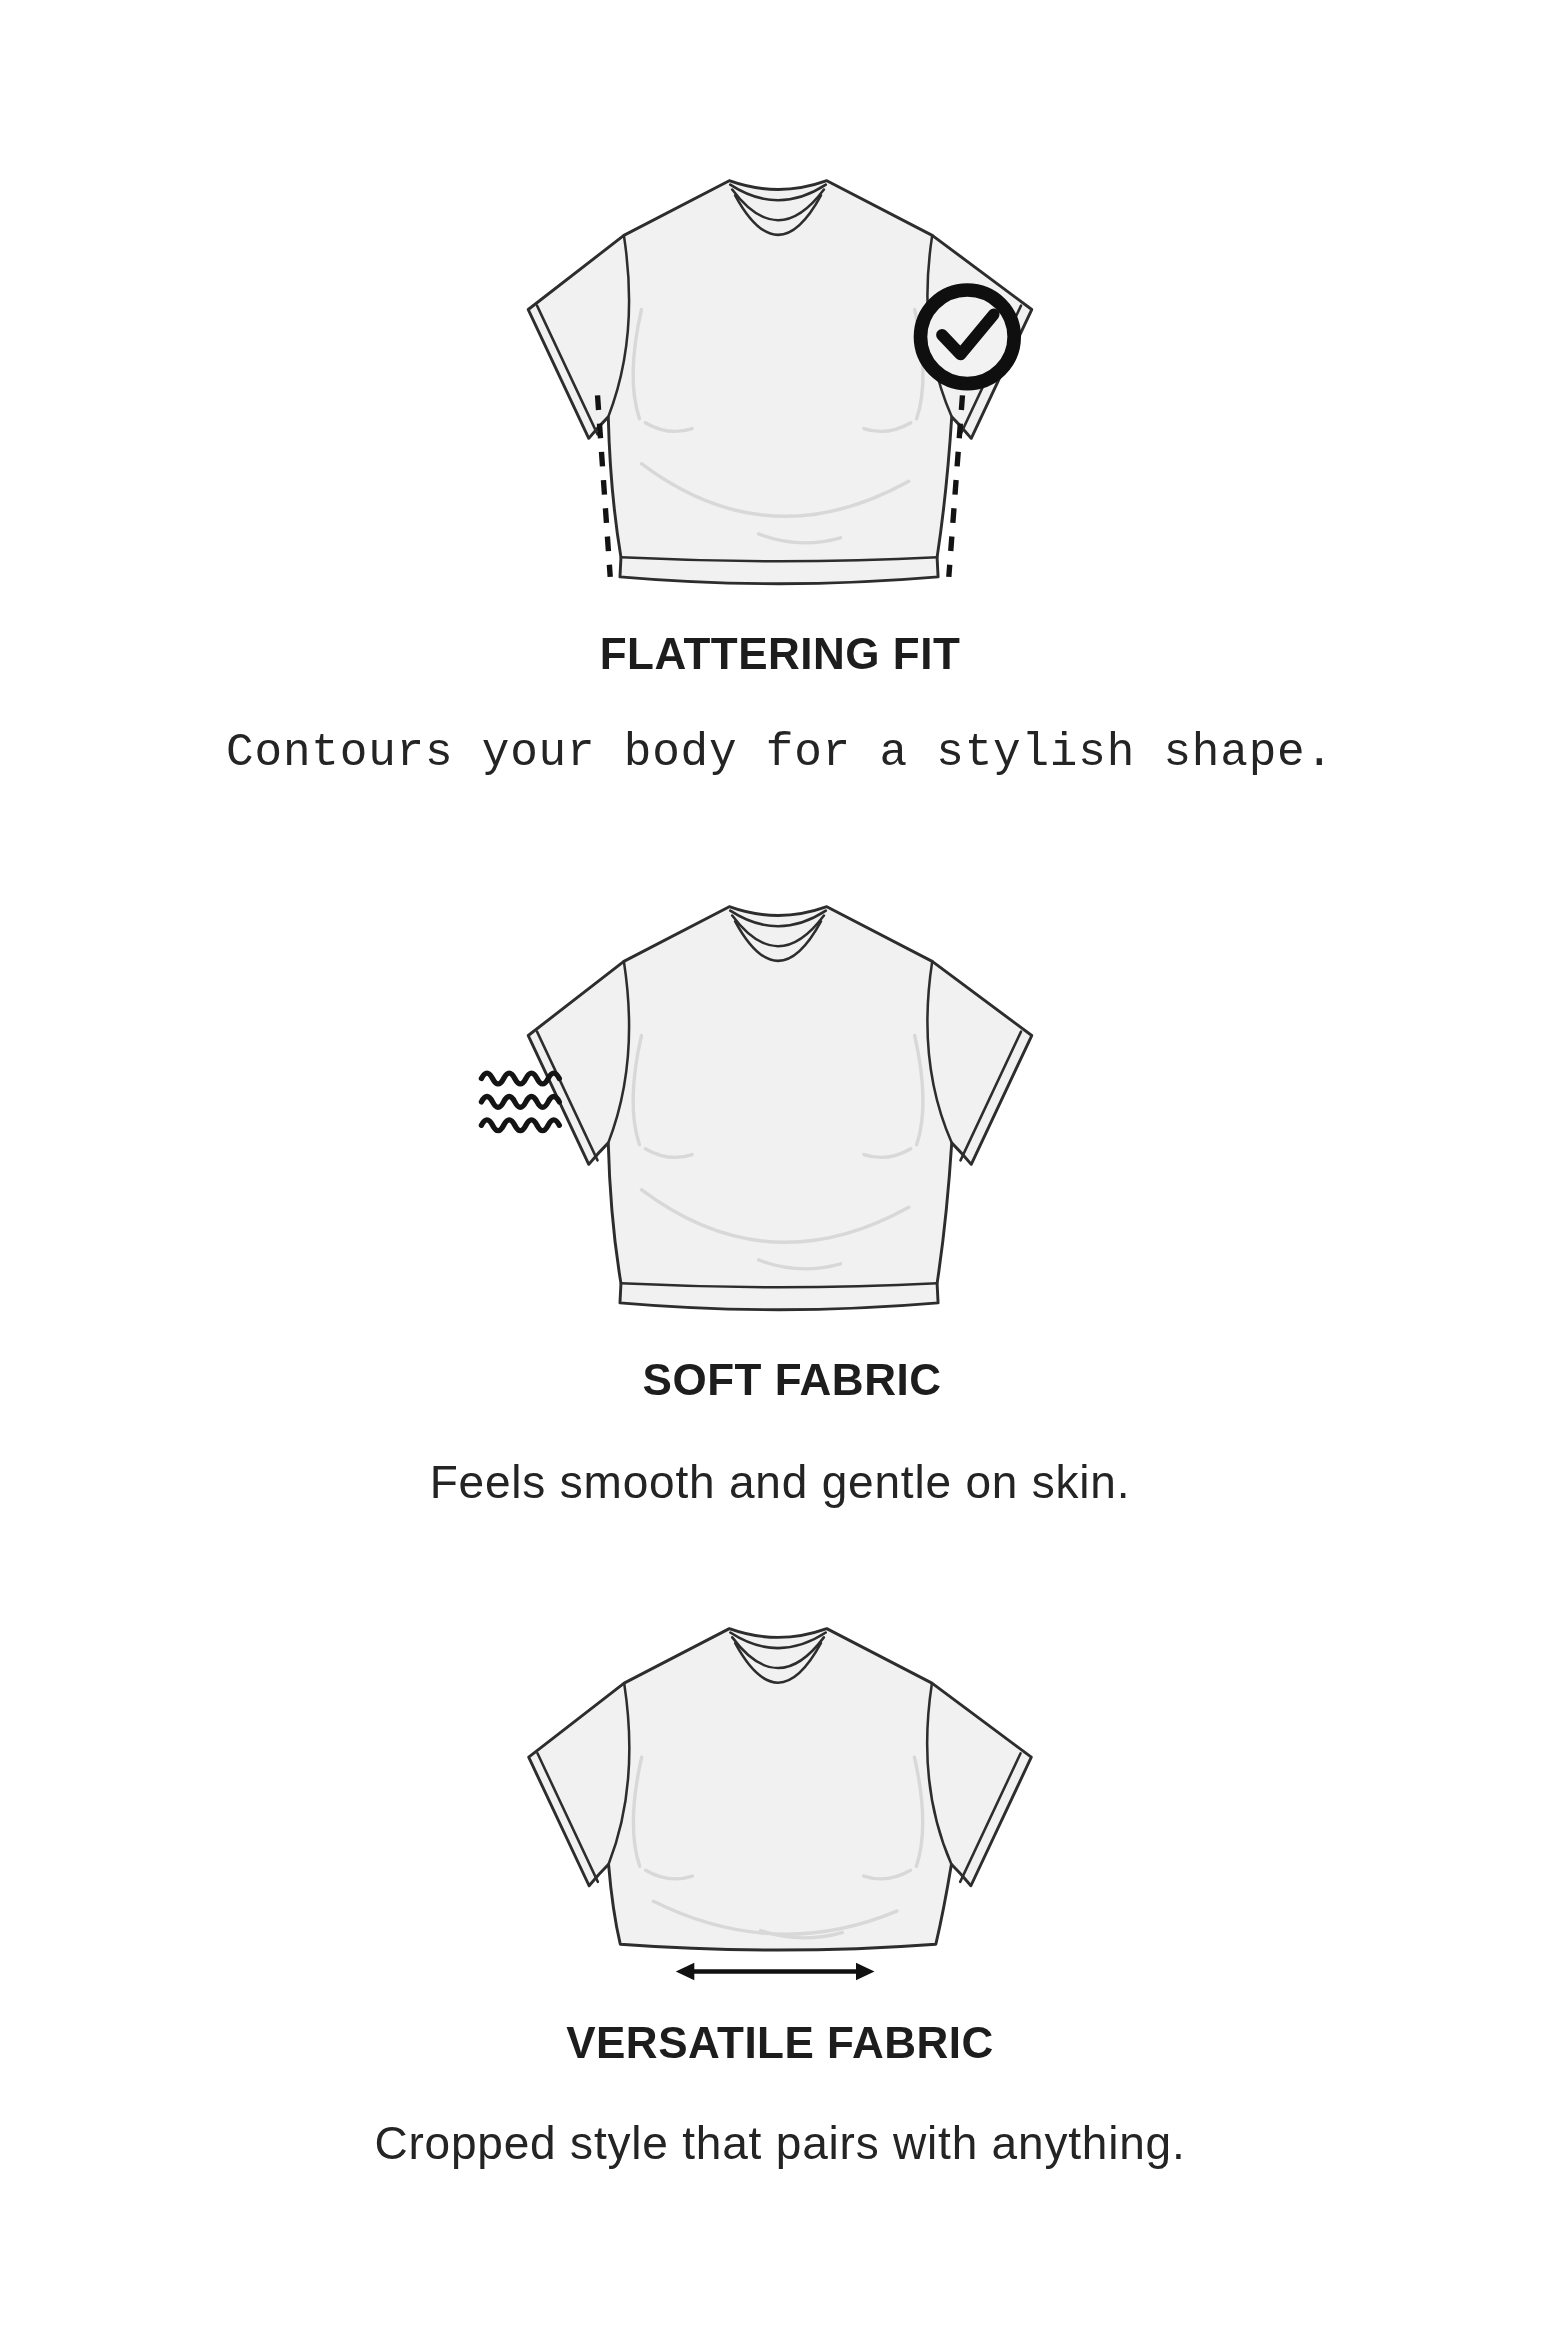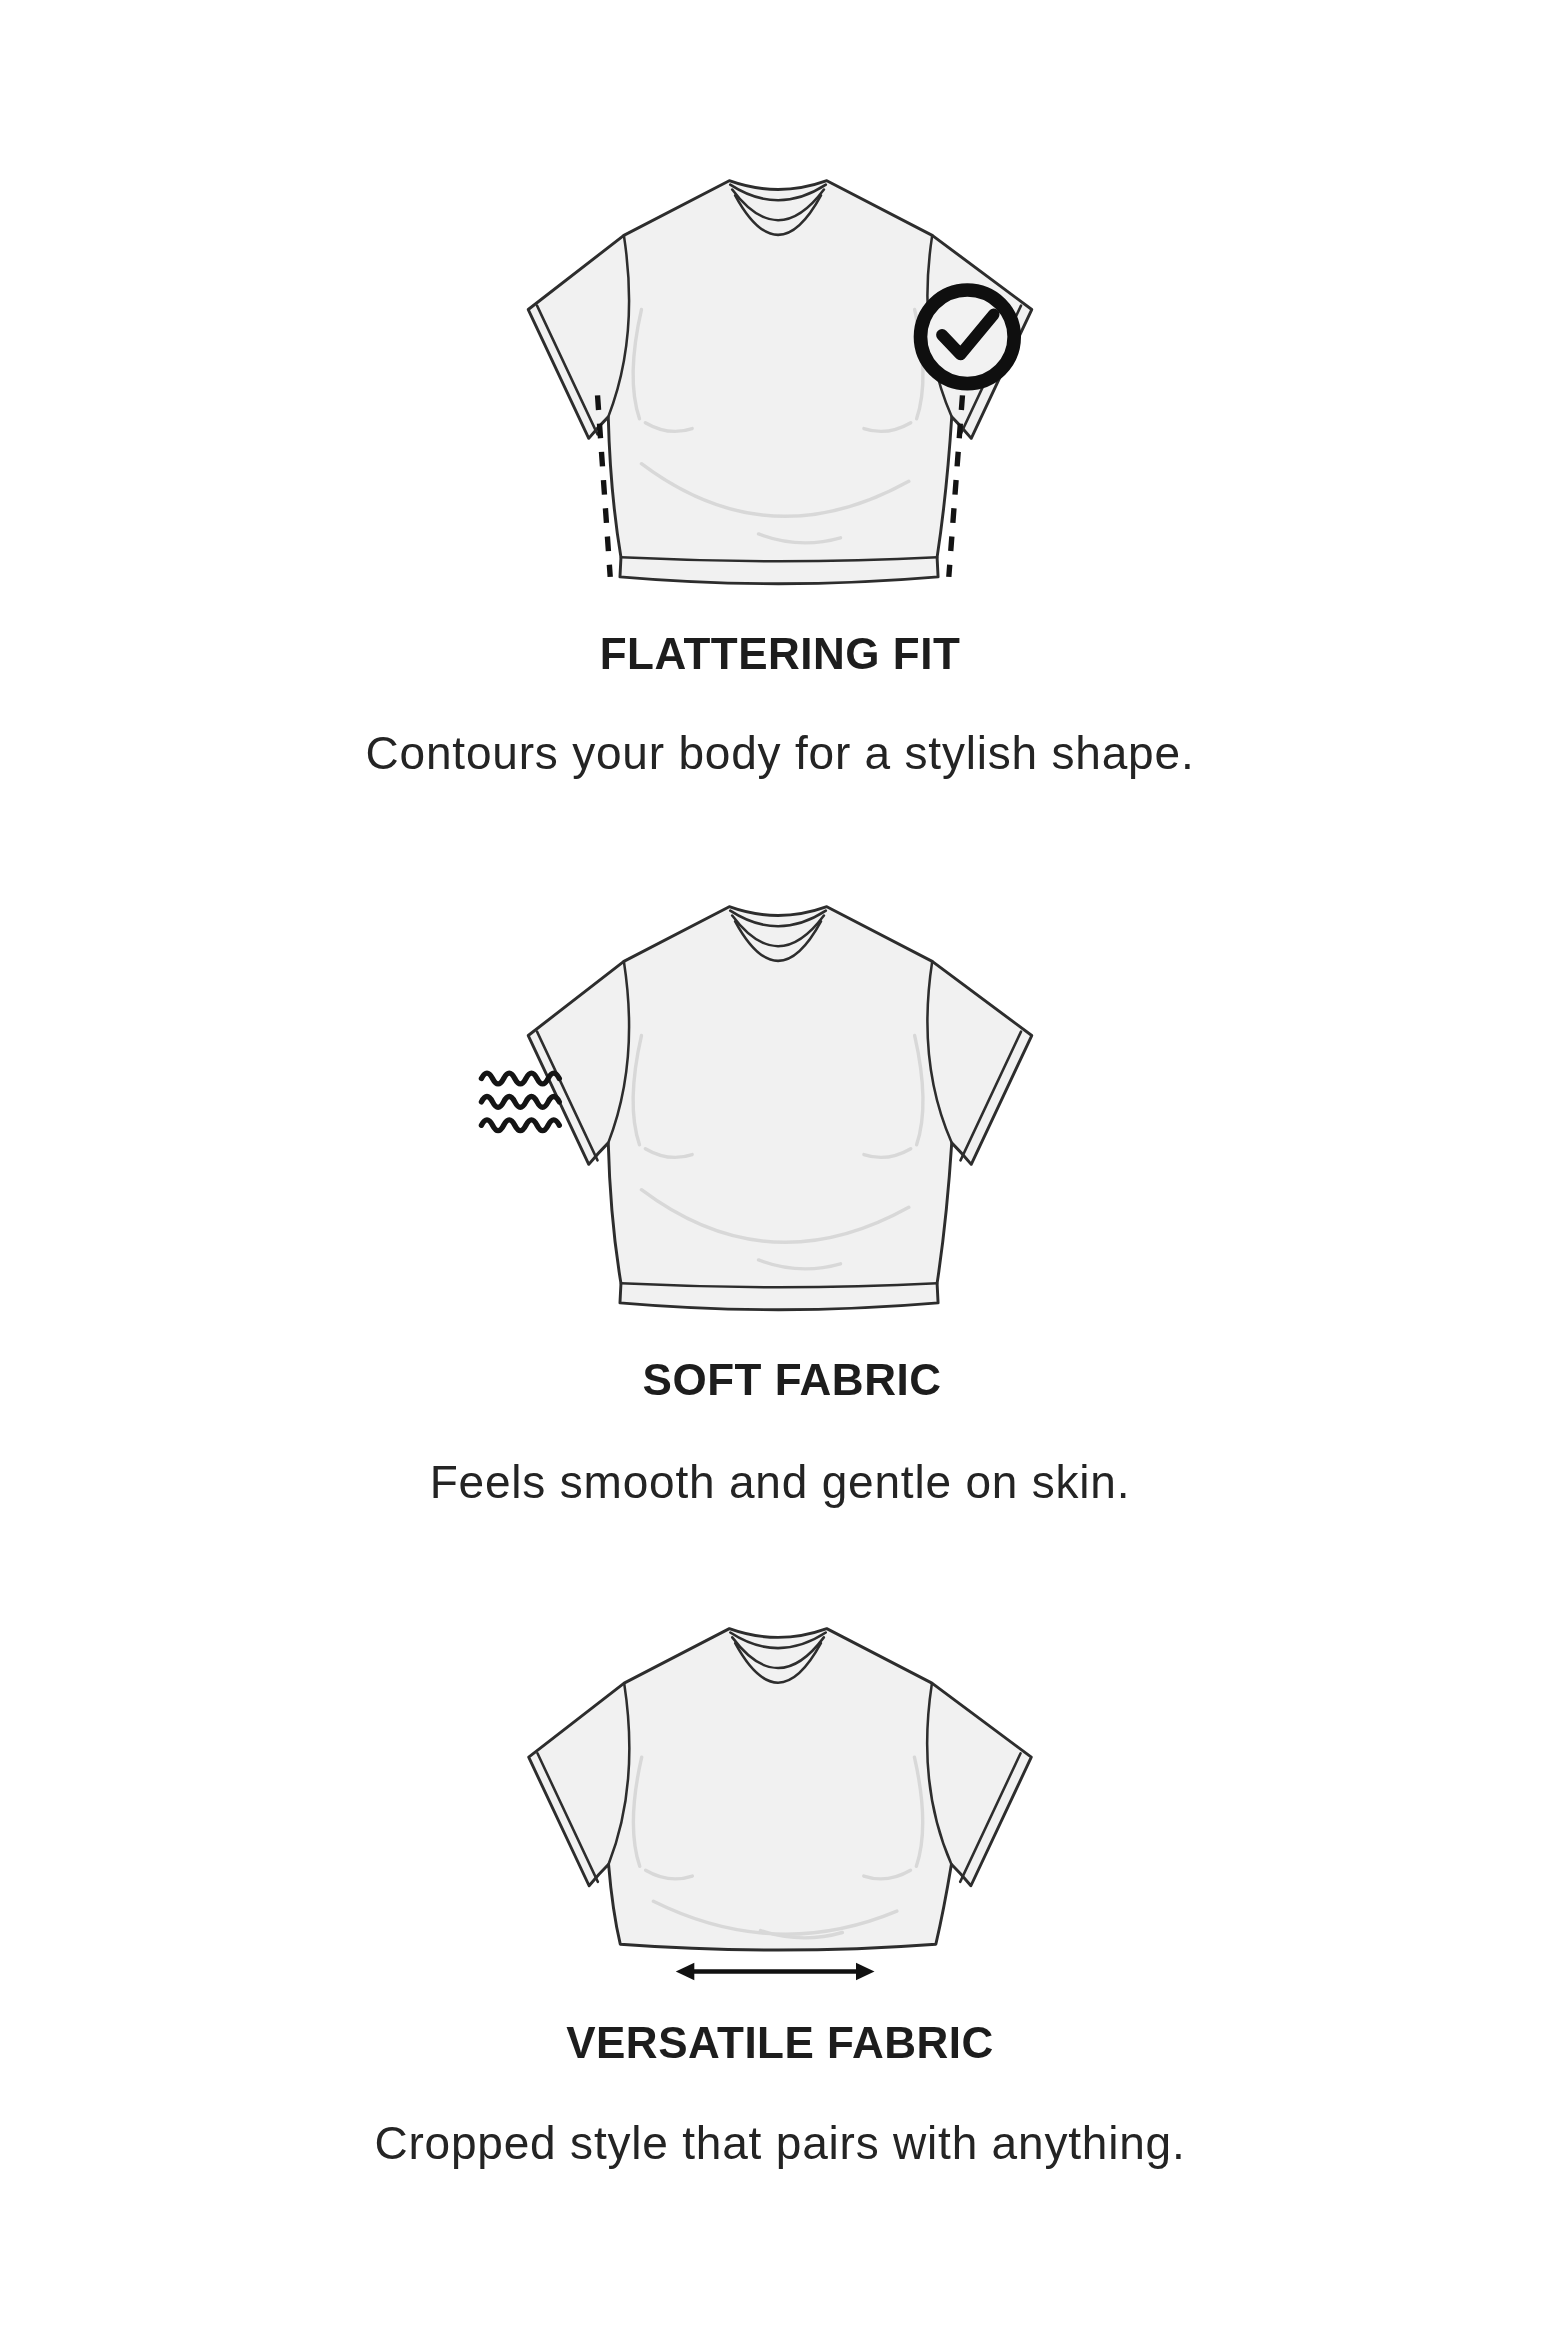--- a/index.html
+++ b/index.html
@@ -23,21 +23,21 @@
   }
   .title-1{top:632px;}
   .title-2{top:1358px;padding-left:12px;}
   .title-3{top:2021px;}
   .feature-subtitle{
     position:absolute;left:0;width:1560px;
     text-align:center;
     font-size:46px;font-weight:400;line-height:1.2;
     letter-spacing:0.8px;color:#242424;
   }
-  .subtitle-1{top:726px;}
+  .subtitle-1{top:726px;font-family:Liberation Mono, monospace;}
   .subtitle-2{top:1455px;}
   .subtitle-3{top:2116px;}
 
   
   .outline{fill:#f1f1f1;stroke:#2d2d2d;stroke-width:3;stroke-linejoin:round;}
   .seam{fill:none;stroke:#2d2d2d;stroke-width:2.6;stroke-linecap:round;}
   .shade{fill:none;stroke:#d8d8d8;stroke-width:3.5;stroke-linecap:round;}
   .fit-dash{fill:none;stroke:#131313;stroke-width:5.5;stroke-dasharray:15 14;stroke-linecap:butt;}
   .wave{fill:none;stroke:#141414;stroke-width:5.5;stroke-linecap:round;}
   .check-ring{fill:#f2f2f2;stroke:#0f0f0f;stroke-width:14;}

